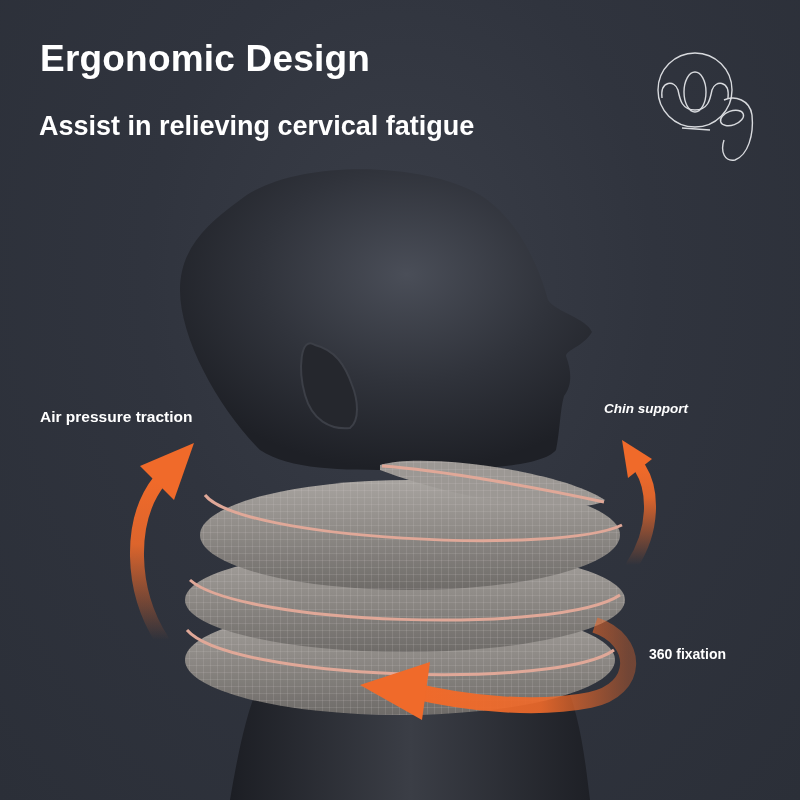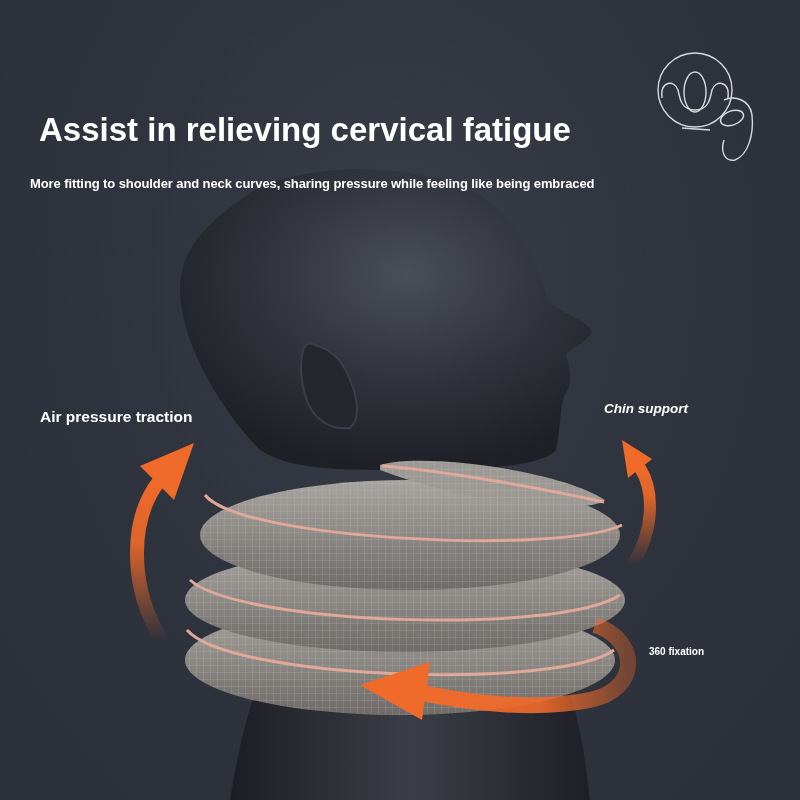--- a/index.html
+++ b/index.html
@@ -9,32 +9,32 @@
     background: radial-gradient(ellipse at 50% 35%, #3a3e48 0%, #30343e 45%, #2b2f38 100%);
     font-family: "Liberation Sans", "DejaVu Sans", sans-serif;
     color:#ffffff;
   }
   .title {
     position:absolute; left:40px; top:40px; margin:0;
     font-size:37px; font-weight:bold; letter-spacing:0.2px; line-height:1;
   }
   .subtitle {
     position:absolute; left:39px; top:113px; margin:0;
-    font-size:33px; font-weight:bold; line-height:1;
+    font-size:27px; font-weight:bold; line-height:1;
   }
   .tagline {
     position:absolute; left:30px; top:177px; margin:0;
     font-size:13px; font-weight:bold; line-height:1; letter-spacing:-0.1px;
   }
   .label {
     position:absolute; font-size:15px; font-weight:bold; line-height:1;
   }
   .label-traction { left:40px; top:409px; font-size:15.5px;text-align:right; }
   .label-chin { left:604px; top:402px; font-size:13.5px;font-style:italic; }
-  .label-fix { left:649px; top:647px; font-size:10px; }
+  .label-fix { left:649px; top:647px; font-size:14px; }
   svg.art { position:absolute; left:0; top:0; }
   .product-thumb { position:absolute; left:640px; top:40px; width:150px; height:130px; }
 </style>
 </head>
 <body>
 
 <div class="stage">
 
   <svg class="art" width="800" height="800" viewBox="0 0 800 800">
     <defs>
@@ -121,19 +121,19 @@
     <g fill="none" stroke="#d8dade" stroke-width="1.4">
       <ellipse cx="55" cy="50" rx="37" ry="37"></ellipse>
       <ellipse cx="55" cy="52" rx="11" ry="20"></ellipse>
       <path d="M22 58 C20 40 35 40 38 50 C40 60 42 70 55 70 C68 70 70 60 72 50 C75 40 90 40 88 58"></path>
       <path d="M84 60 C95 55 110 60 112 75 C114 95 108 115 95 120 C85 122 80 112 84 100"></path>
       <ellipse cx="92" cy="78" rx="12" ry="7" transform="rotate(-20 92 78)"></ellipse>
       <path d="M42 88 L70 90"></path>
     </g>
   </svg>
 
+  <h1 class="title">Ergonomic Design</h1>
   <h2 class="subtitle">Assist in relieving cervical fatigue</h2>
-  <p class="tagline">More fitting to shoulder and neck curves, sharing pressure while feeling like being embraced</p>
 
   <div class="label label-traction">Air pressure traction</div>
   <div class="label label-chin">Chin support</div>
   <div class="label label-fix">360 fixation</div>
 </div>
 
 </body></html>

